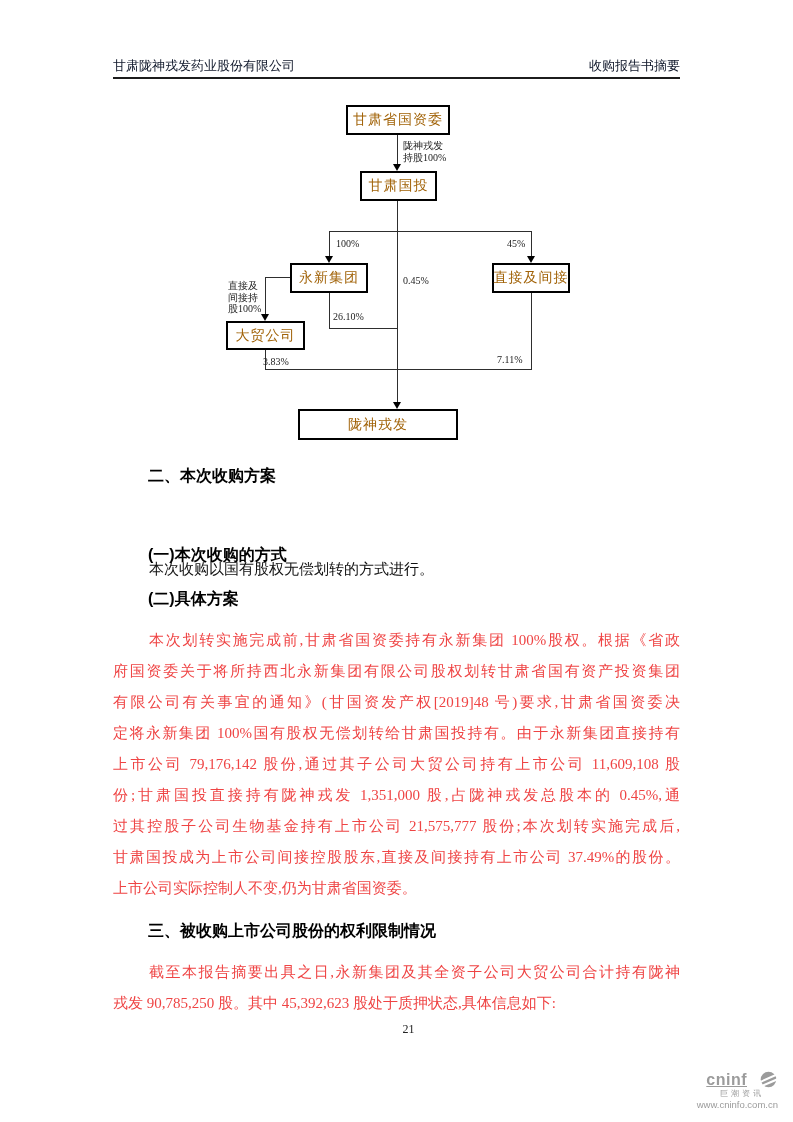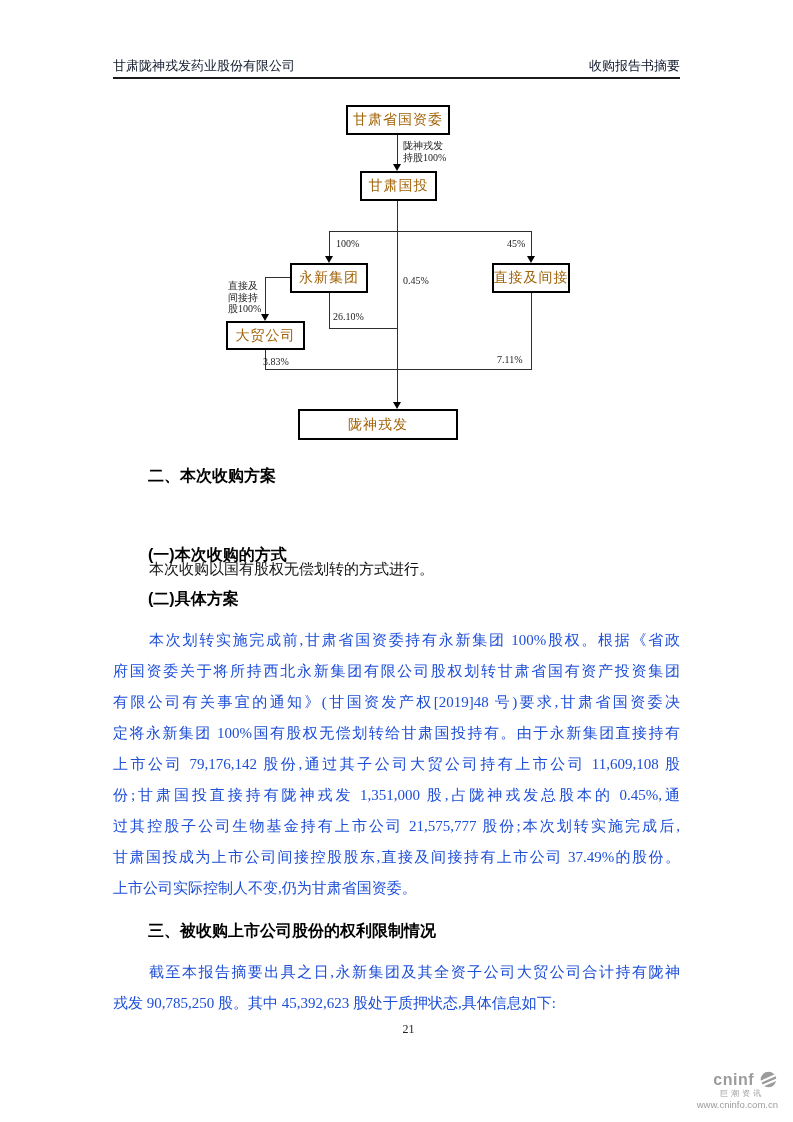--- a/index.html
+++ b/index.html
@@ -18,30 +18,30 @@
   .vl{width:1px;background:#2e2e2e;}
   .hl{height:1px;background:#2e2e2e;}
   .arr{width:0;height:0;border-left:4px solid transparent;border-right:4px solid transparent;
        border-top:7px solid #000;}
   .dlab{font-size:10px;line-height:11.5px;color:#1c1c1c;white-space:nowrap;}
 
   
   .h-sec{font-family:"Liberation Sans","DejaVu Sans",sans-serif;font-weight:bold;
          font-size:16px;color:#000;white-space:nowrap;}
   .para{width:567px;font-size:15px;line-height:31px;color:#111;}
-  .bline{display:block;width:567px;font-size:15px;line-height:31px;color:#1d4ed8;
+  .bline{display:block;width:567px;font-size:15px;line-height:31px;color:#ef4444;
          text-align:justify;white-space:nowrap;}
   .just{text-align-last:justify;white-space:normal;}
   .ind{text-indent:36px;}
   .pagenum{width:100%;text-align:center;font-size:12px;color:#222;padding-left:12px;}
 
   
   .logo{width:90px;text-align:right;color:#9b9b9b;
         font-family:"Liberation Sans","DejaVu Sans",sans-serif;}
-  .logo-row{display:flex;align-items:center;justify-content:flex-end;gap:5px;}
+  .logo-row{display:flex;align-items:center;justify-content:flex-end;gap:12px;text-decoration:underline;}
   .logo-brand{font-size:16px;font-weight:bold;letter-spacing:0.5px;line-height:16px;}
   .logo-name{font-size:8px;letter-spacing:3px;line-height:10px;margin-right:14px;}
   .logo-url{font-size:9.5px;line-height:11px;}
 </style>
 </head>
 <body>
 
 <div class="page">
 
   <div class="abs hdr" style="left:113px;top:57px;">甘肃陇神戎发药业股份有限公司</div>

